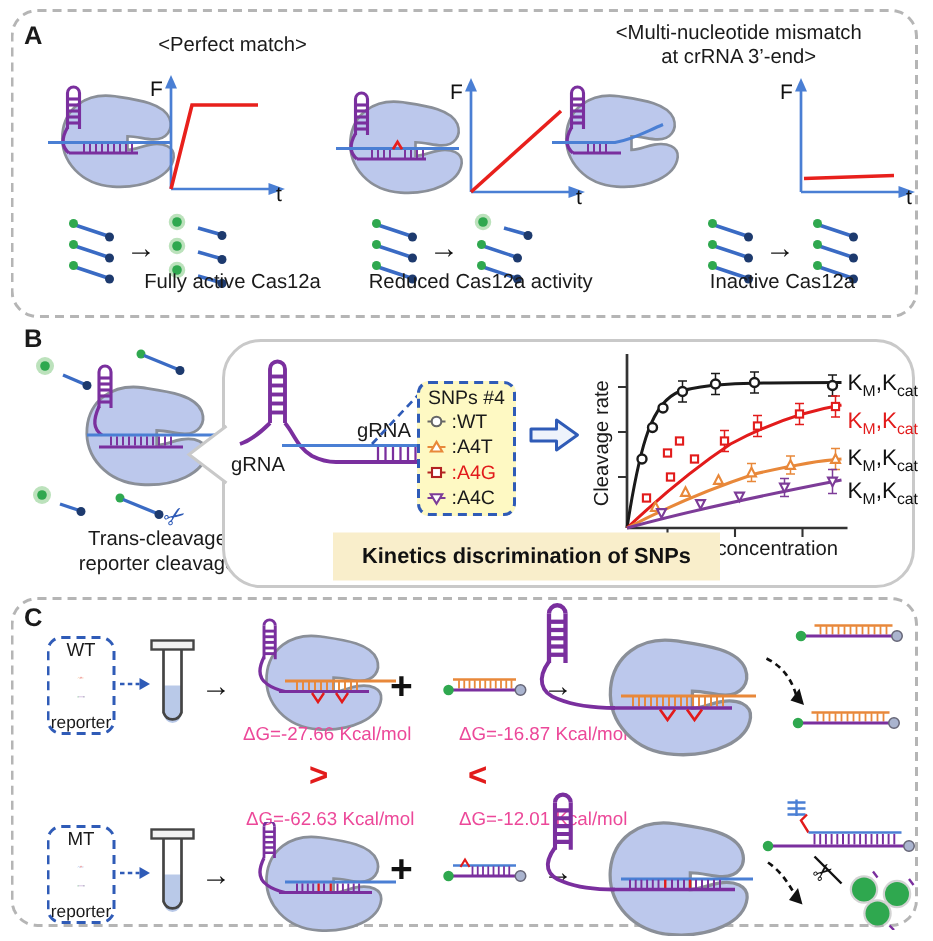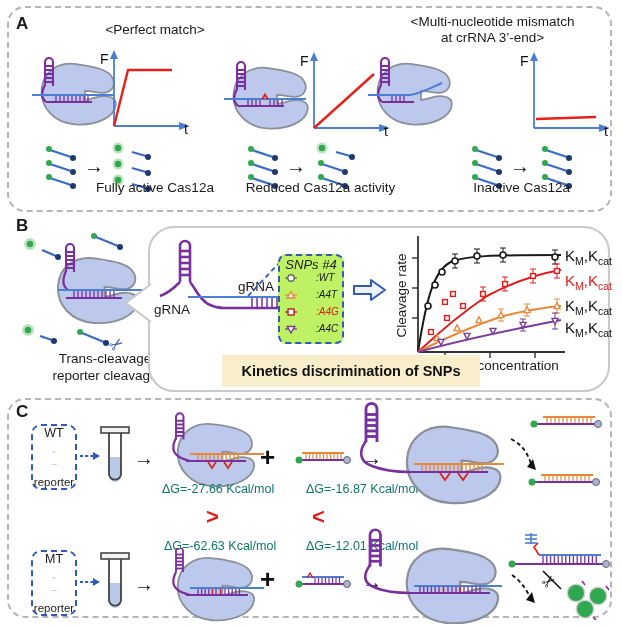--- a/index.html
+++ b/index.html
@@ -7,25 +7,25 @@
   .stage{position:relative;width:622px;height:627px;background:#fff;overflow:hidden;
          font-family:"Liberation Sans",sans-serif;color:#1a1a1a;}
   .abs{position:absolute;}
   .panel-border{border:2px dashed #b5b5b5;border-radius:18px;}
   .panel-label{font-size:17px;font-weight:bold;}
   .ttl{font-size:13.5px;text-align:center;line-height:16px;white-space:nowrap;}
   .cap{font-size:13.5px;text-align:center;white-space:nowrap;}
   .arrow-glyph{font-size:20px;color:#111;line-height:1;}
   .plus-glyph{font-size:26px;font-weight:bold;color:#111;line-height:1;}
   .cmp{font-size:22px;font-weight:bold;color:#e21b1b;line-height:1;}
-  .dg{font-size:12.5px;white-space:nowrap;color:#0f766e;}
+  .dg{font-size:12.5px;white-space:nowrap;color:#ec4899;}
   .bubble{border:2px solid #c9c9c9;border-radius:26px;background:#fff;}
-  .snpbox{border:2px dashed #2f5bb7;border-radius:8px;background:#bef264;padding:1px 0 0 4px;font-style:italic;}
+  .snpbox{border:2px dashed #2f5bb7;border-radius:8px;background:#fef9c3;padding:1px 0 0 4px;}
   .snpbox .t{font-size:13px;text-align:center;padding-right:4px;}
-  .snprow{display:flex;align-items:flex-start;gap:18px;height:17px;font-size:10px;}
+  .snprow{display:flex;align-items:center;gap:3px;height:17px;font-size:13px;}
   .snprow.red{color:#e21b1b;}
   .banner{background:#f9eecb;display:flex;align-items:center;justify-content:center;
           font-size:14.5px;font-weight:bold;color:#111;}
   .vlabel{width:120px;text-align:center;transform:rotate(-90deg);transform-origin:center;font-size:13.5px;}
   .xlabel{width:140px;text-align:center;font-size:13.5px;}
   .kk{font-size:15px;white-space:nowrap;color:#111;}
   .kk sub{font-size:10.5px;}
   .kk.red{color:#e21b1b;}
   .rbox{border:2px dashed #2f5bb7;border-radius:10px;background:#fff;display:flex;flex-direction:column;
         align-items:center;justify-content:center;gap:11px;}

